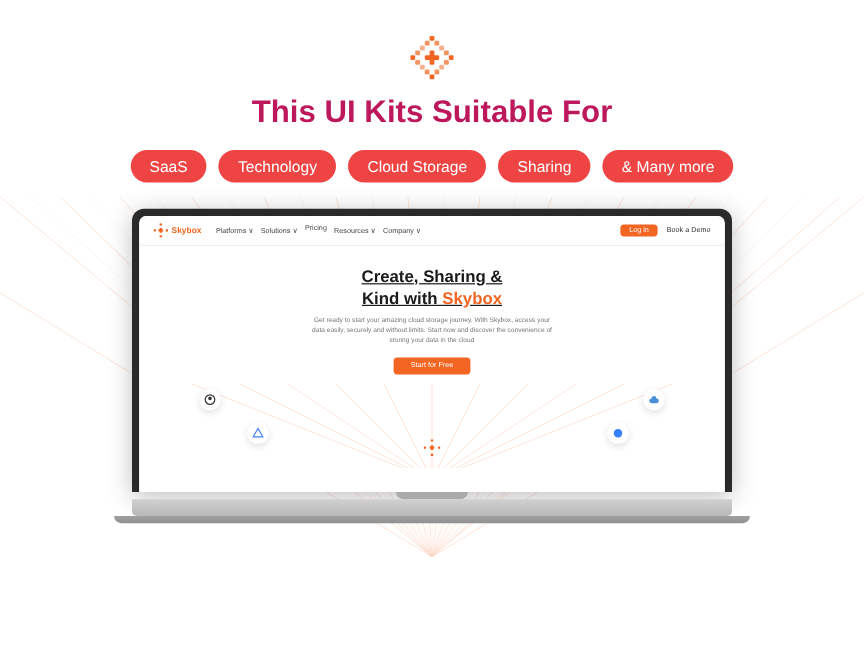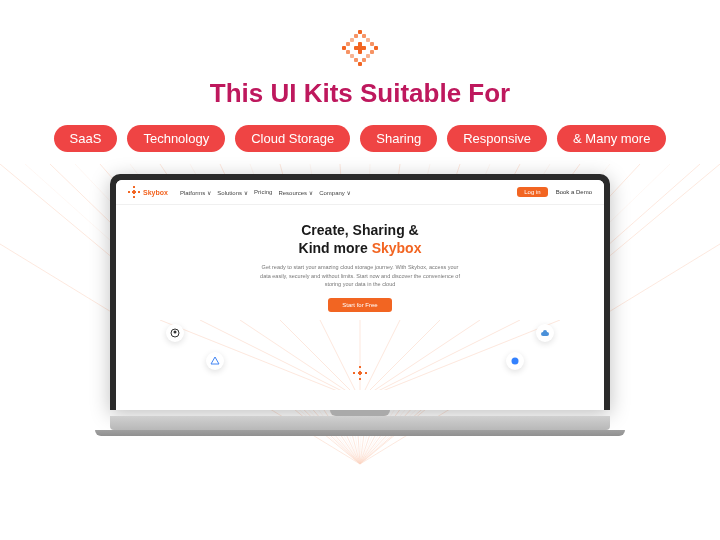--- a/index.html
+++ b/index.html
@@ -175,20 +175,21 @@
     
     .mockup-hero {
       text-align: center;
       padding: 16px 20px 8px;
     }
     .mockup-hero-title {
       font-size: 14px;
       font-weight: 700;
       color: #1a1a1a;
       line-height: 1.3;
+      text-decoration: underline;
     }
     .mockup-hero-highlight {
       color: #f26522;
     }
     .mockup-hero-sub {
       font-size: 5.5px;
       color: #777;
       margin-top: 6px;
       line-height: 1.5;
       max-width: 200px;
@@ -261,21 +262,20 @@
   </svg>
 </div>
 
 <h1 class="main-title">This UI Kits Suitable For</h1>
 
 <div class="tags-row">
   <span class="tag">SaaS</span>
   <span class="tag">Technology</span>
   <span class="tag">Cloud Storage</span>
   <span class="tag">Sharing</span>
-  <span class="tag">Responsive</span>
   <span class="tag">&amp; Many more</span>
 </div>
 
 <div class="laptop-wrapper">
 
   <svg class="rays-svg" viewBox="0 0 720 360" xmlns="http://www.w3.org/2000/svg">
 
     <g stroke="#f26522" stroke-width="0.8" opacity="0.18">
       <line x1="360" y1="300" x2="0" y2="0"></line>
       <line x1="360" y1="300" x2="50" y2="0"></line>
@@ -335,21 +335,21 @@
               <span class="mockup-nav-link">Company ∨</span>
             </div>
             <div class="mockup-nav-spacer"></div>
             <button class="mockup-login-btn">Log in</button>
             <button class="mockup-demo-btn">Book a Demo</button>
           </div>
 
           <div class="mockup-hero">
             <div class="mockup-hero-title">
               <span>Create, Sharing &amp;</span><br>
-              <span>Kind more </span><span class="mockup-hero-highlight">Skybox</span>
+              <span>Kind with </span><span class="mockup-hero-highlight">Skybox</span>
             </div>
             <p class="mockup-hero-sub">Get ready to start your amazing cloud storage journey. With Skybox, access your data easily, securely and without limits. Start now and discover the convenience of storing your data in the cloud</p>
             <button class="mockup-cta-btn">Start for Free</button>
           </div>
 
           <div class="mockup-icons-area">
             <svg class="mockup-rays-inner" viewBox="0 0 400 80" xmlns="http://www.w3.org/2000/svg">
               <g stroke="#f26522" stroke-width="0.6" opacity="0.25">
                 <line x1="200" y1="80" x2="0" y2="0"></line>
                 <line x1="200" y1="80" x2="40" y2="0"></line>

